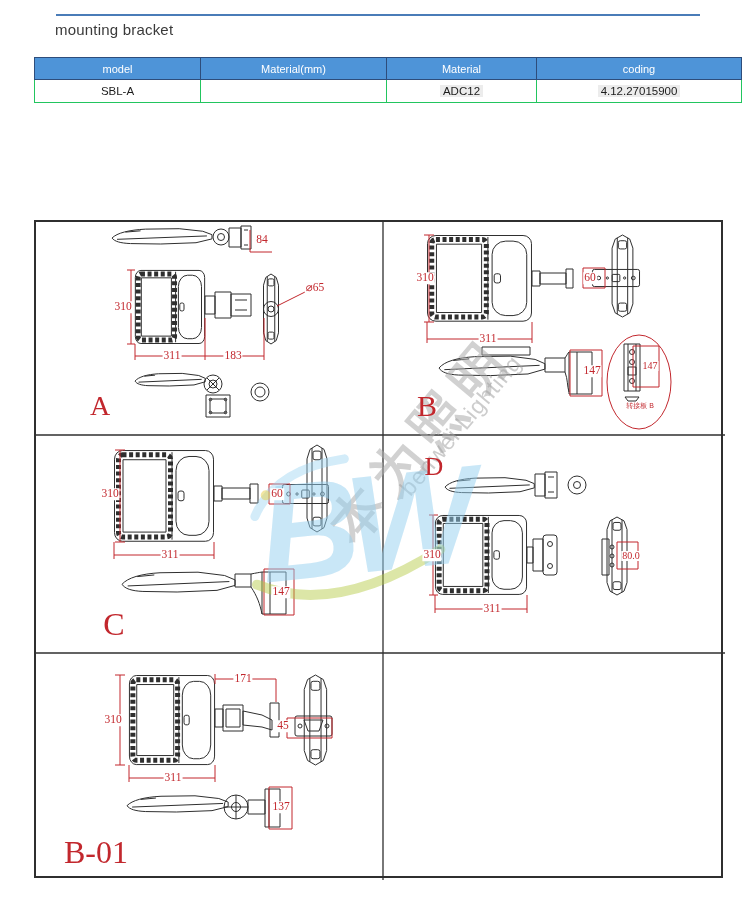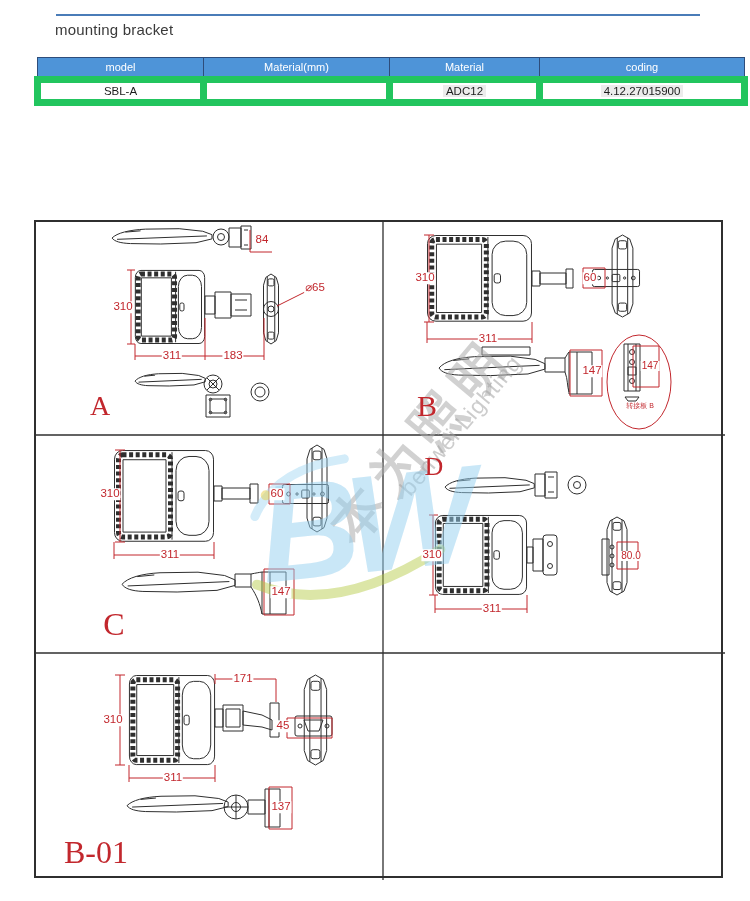--- a/index.html
+++ b/index.html
@@ -3,29 +3,29 @@
 <meta charset="utf-8">
 <style>
   *{margin:0;padding:0;box-sizing:border-box}
   html,body{width:750px;height:901px;background:#fff;overflow:hidden}
   body{font-family:"Liberation Sans",sans-serif;position:relative;color:#1c1c1c}
   .page{position:absolute;inset:0;background:#fff}
   .top-rule{position:absolute;left:56px;top:14px;width:644px;height:2px;background:#4a7cb8}
   .title{position:absolute;left:55px;top:21px;font-size:15px;color:#3a3a3a;letter-spacing:.2px}
   table.spec{position:absolute;left:34px;top:57px;width:707px;border-collapse:collapse;table-layout:fixed;font-size:11.5px;text-align:center}
   table.spec th{background:#4e94d8;color:#fff;font-weight:normal;height:22px;border:1px solid #2e4d7b;font-size:11px}
-  table.spec td{height:23px;border:7px solid #22c55e}
+  table.spec td{height:23px;border:1px solid #22c55e}
   .hl{background:#ececec;padding:0 3px}
   .draw{position:absolute;left:34px;top:220px;width:689px;height:658px;border:2px solid #2f2f2f;background:#fff}
   svg.art{position:absolute;left:0;top:0}
   .art path,.art rect,.art circle,.art line,.art ellipse{fill:none;stroke:#2f2f2f;stroke-width:1;vector-effect:non-scaling-stroke}
   .art .grid{stroke-width:1.3}
   .art .dim{stroke:#c2272d}
   .art .scallop{stroke-width:5;stroke-dasharray:4 2.6}
-  .dimlab{position:absolute;color:#c2272d;font-family:Liberation Sans, sans-serif;font-size:11.5px;line-height:1;background:#fff;padding:0 1px;transform:translate(-50%,-50%);white-space:nowrap;z-index:5}
+  .dimlab{position:absolute;color:#c2272d;font-family:Liberation Serif, serif;font-size:11.5px;line-height:1;background:#fff;padding:0 1px;transform:translate(-50%,-50%);white-space:nowrap;z-index:5}
   .dimlab.md{font-size:10px}
   .dimlab.sm{font-size:10px}
   .plabel{position:absolute;color:#c2272d;font-family:"Liberation Serif",serif;transform:translate(-50%,-50%);line-height:1;z-index:5}
   .note{position:absolute;color:#c2272d;font-size:7px;transform:translate(-50%,-50%);white-space:nowrap;z-index:5}
   .wm{position:absolute;pointer-events:none;z-index:3}
   .wm-cn{left:211px;top:185px;width:340px;height:60px;text-align:center;font-size:52px;font-weight:bold;letter-spacing:10px;color:rgba(172,172,172,.55);transform:rotate(-50deg)}
   .wm-en{left:305px;top:190px;width:240px;text-align:center;font-size:23px;color:rgba(162,162,162,.55);letter-spacing:1px;transform:rotate(-50deg)}
   .wm-logo{left:206px;top:225px;width:210px;height:170px;transform:rotate(-6deg)}
   .wm-logo .bw{position:absolute;left:18px;top:0;font-size:138px;font-weight:bold;font-style:italic;letter-spacing:-12px;color:rgba(148,208,240,.5);font-family:"Liberation Sans",sans-serif}
 </style>

